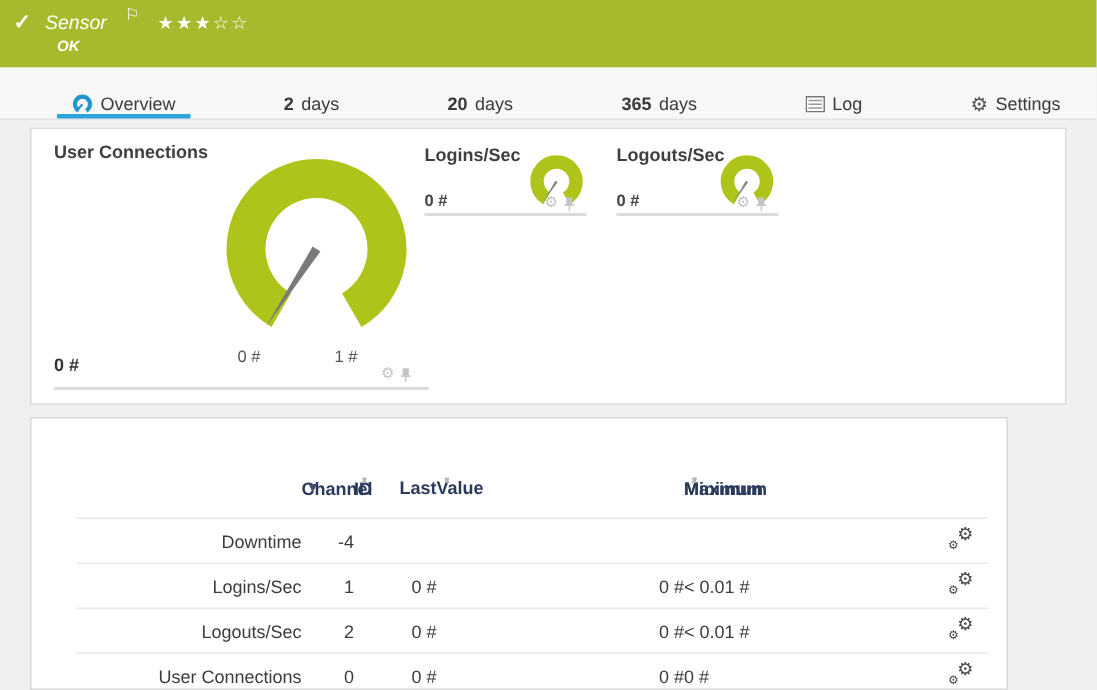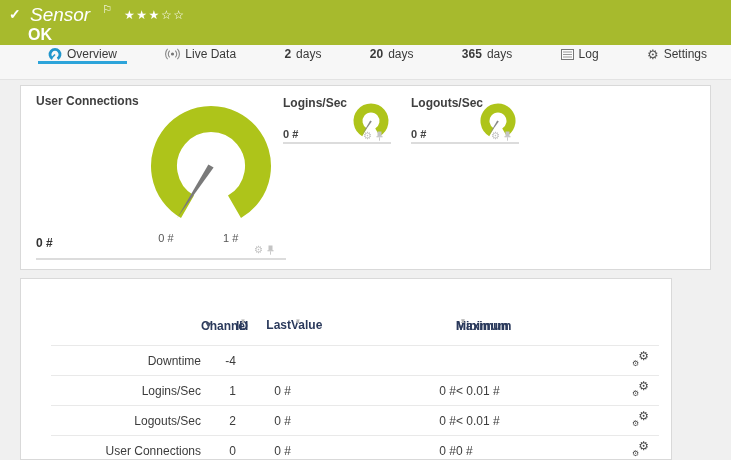--- a/index.html
+++ b/index.html
@@ -5,31 +5,31 @@
   html,body { margin:0; padding:0; }
   body {
     width:731px; height:460px; position:relative; overflow:hidden;
     background:#f0f0f0; font-family:"Liberation Sans", sans-serif;
     -webkit-font-smoothing:antialiased;
   }
   
   .topbar { position:absolute; left:0; top:0; width:731px; height:45px; background:#a7ba2d; color:#fff; }
   .check { position:absolute; left:9px; top:6px; font-size:14px; font-weight:bold; }
   .titlerow { position:absolute; left:30px; top:0; height:29px; display:flex; align-items:center; }
-  .kind { font-style:italic; font-size:19px; margin-right:9px; }
+  .kind { font-style:italic; font-size:13px; margin-right:9px; }
   .sensor-title { font-size:16px; font-weight:bold; letter-spacing:0.1px; }
   .flag { font-size:11px; position:relative; top:-5px; margin-left:3px; }
   .stars { margin-left:12px; font-size:12px; letter-spacing:1.5px; cursor:pointer; }
-  .status { position:absolute; left:28px; top:26px; font-size:16px; font-weight:bold; }
+  .status { position:absolute; left:38px; top:26px; font-size:10px; font-weight:bold;font-style:italic; }
 
   
   .tabbar {
     position:absolute; left:0; top:45px; width:731px; height:35px; background:#f7f7f7;
     border-bottom:1px solid #e3e3e3; box-sizing:border-box;
-    display:flex; justify-content:space-between; align-items:flex-start;
+    display:flex; justify-content:space-between; align-items:flex-end;
     padding:0 14px 0 38px; font-size:12px; color:#3a3a3a;
   }
   .tab { display:flex; align-items:center; gap:5px; padding:2px 10px 0 10px;
          border-bottom:3px solid transparent; box-sizing:border-box; cursor:pointer; white-space:nowrap; }
   .tab.active { border-bottom-color:#2da4da; }
   .tab .num { font-weight:bold; }
   .tab svg { display:block; }
   .gear-glyph { font-size:13px; color:#555; line-height:1; }
 
   
@@ -86,27 +86,20 @@
 
 <div class="tabbar">
   <div class="tab active">
     <svg width="14" height="14" viewBox="0 0 14 14">
       <path d="M 4.5 11.8 A 5 5 0 1 1 9.5 11.8" fill="none" stroke="#2196cc" stroke-width="2.8"></path>
       <line x1="7" y1="7.5" x2="4.4" y2="10.3" stroke="#2196cc" stroke-width="1.5"></line>
     </svg>
     <span>Overview</span>
   </div>
   <div class="tab">
-    <svg width="15" height="12" viewBox="0 0 15 12">
-      <circle cx="7.5" cy="6" r="1.6" fill="#777"></circle>
-      <path d="M4.7 2.6 A4.8 4.8 0 0 0 4.7 9.4 M10.3 2.6 A4.8 4.8 0 0 1 10.3 9.4 M2.6 0.9 A7.4 7.4 0 0 0 2.6 11.1 M12.4 0.9 A7.4 7.4 0 0 1 12.4 11.1" fill="none" stroke="#888" stroke-width="1.1"></path>
-    </svg>
-    <span>Live Data</span>
-  </div>
-  <div class="tab">
     <span class="num">2</span>
     <span>days</span>
   </div>
   <div class="tab">
     <span class="num">20</span>
     <span>days</span>
   </div>
   <div class="tab">
     <span class="num">365</span>
     <span>days</span>

